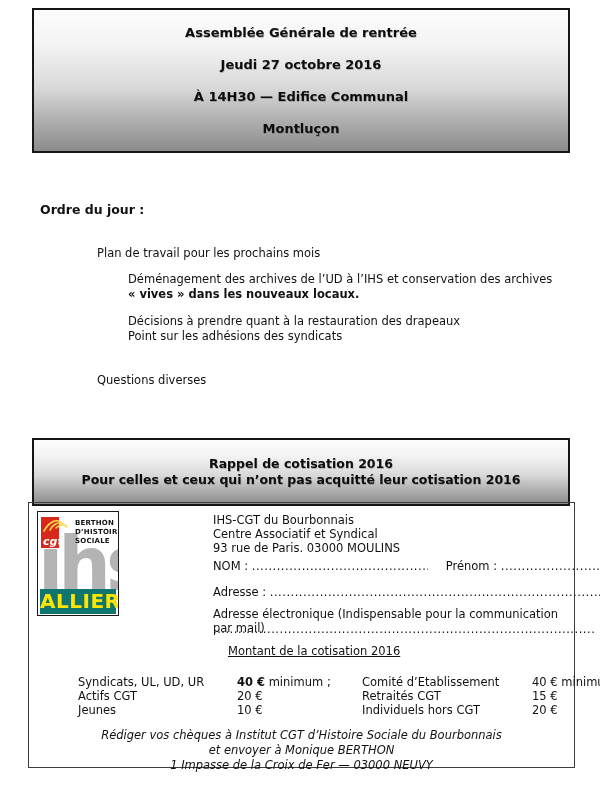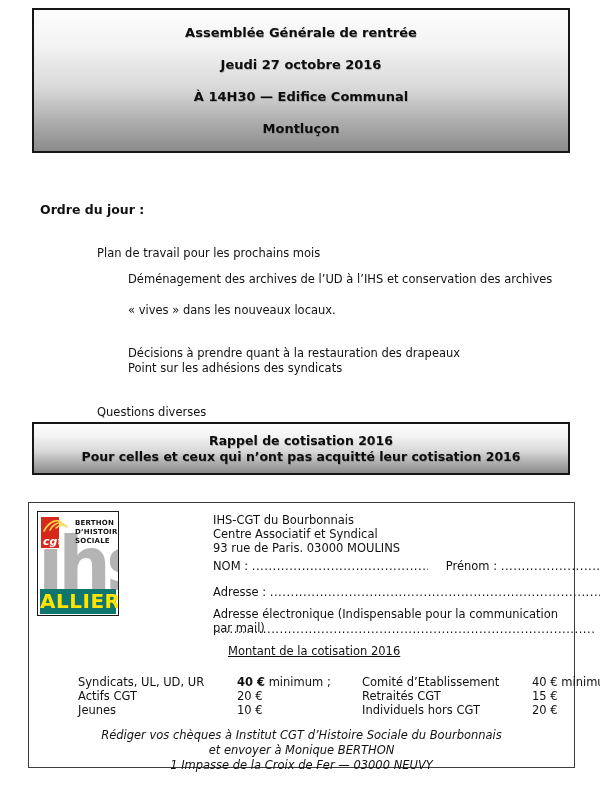--- a/index.html
+++ b/index.html
@@ -11,29 +11,29 @@
   }
   
   .banner {
     position:absolute; left:32px; width:538px;
     border:2px solid #161616;
     background:linear-gradient(180deg,#fdfdfd 0%,#f3f3f3 25%,#d9d9d9 55%,#acacac 80%,#8b8b8b 100%);
     display:flex; flex-direction:column; justify-content:space-around;
     text-align:center; font-weight:bold; color:#0d0d0d;
   }
   .banner1 { top:8px; height:145px; font-size:13px; padding:6px 7px; }
-  .banner2 { top:422px; height:53px; font-size:12.5px; line-height:16px; justify-content:center; }
+  .banner2 { top:438px; height:68px; font-size:12.5px; line-height:16px; justify-content:center; }
   .banner-line { text-shadow:0.5px 0.5px 0 rgba(90,90,90,0.35); }
   
   .agenda { position:absolute; left:40px; top:202px; width:530px; font-size:11.5px; line-height:15px; }
   .agenda-heading { font-size:12.5px; font-weight:bold; }
   .item.lvl1 { margin-left:57px;margin-top:29px; }
   .item.lvl2 { margin-left:88px; }
-  .mt-a { margin-top:15px; } .mt-b { margin-top:11px; } .mt-c { margin-top:16px; }
-  .mt-d { margin-top:28px; } .mt-e { } .mt-f { margin-top:25px; }
+  .mt-a { margin-top:15px; } .mt-b { margin-top:11px; } .mt-c { margin-top:0;font-weight:bold; }
+  .mt-d { margin-top:12px; } .mt-e { } .mt-f { margin-top:25px; }
   
   .form-box { position:absolute; left:28px; top:502px; width:547px; height:266px; border:1px solid #3c3c3c; font-size:11.5px; }
   
   .logo { position:absolute; left:8px; top:8px; width:82px; height:105px; border:1px solid #1a1a1a; background:#fff; overflow:hidden; }
   .ihs { position:absolute; left:0; top:0; width:100%; text-align:center; font-size:74px; font-weight:bold; line-height:105px; color:#b4b4b4; letter-spacing:-5px; }
   .cgt-sq { position:absolute; left:3px; top:5px; width:18px; height:31px; background:#d8281c; }
   .cgt-txt { position:absolute; left:2px; bottom:1px; color:#fff; font-weight:bold; font-style:italic; font-size:11px; line-height:11px; }
   .cgt-fl { position:absolute; left:1px; top:1px; }
   .inst { position:absolute; left:37px; top:7px; font-size:7px; font-weight:bold; line-height:9px; color:#141414; letter-spacing:0.2px; }
   .allier { position:absolute; left:2px; right:2px; bottom:1px; height:25px; background:#0f766e; color:#ffe400; font-weight:bold; font-size:20px; line-height:25px; text-align:center; letter-spacing:0.5px; }

